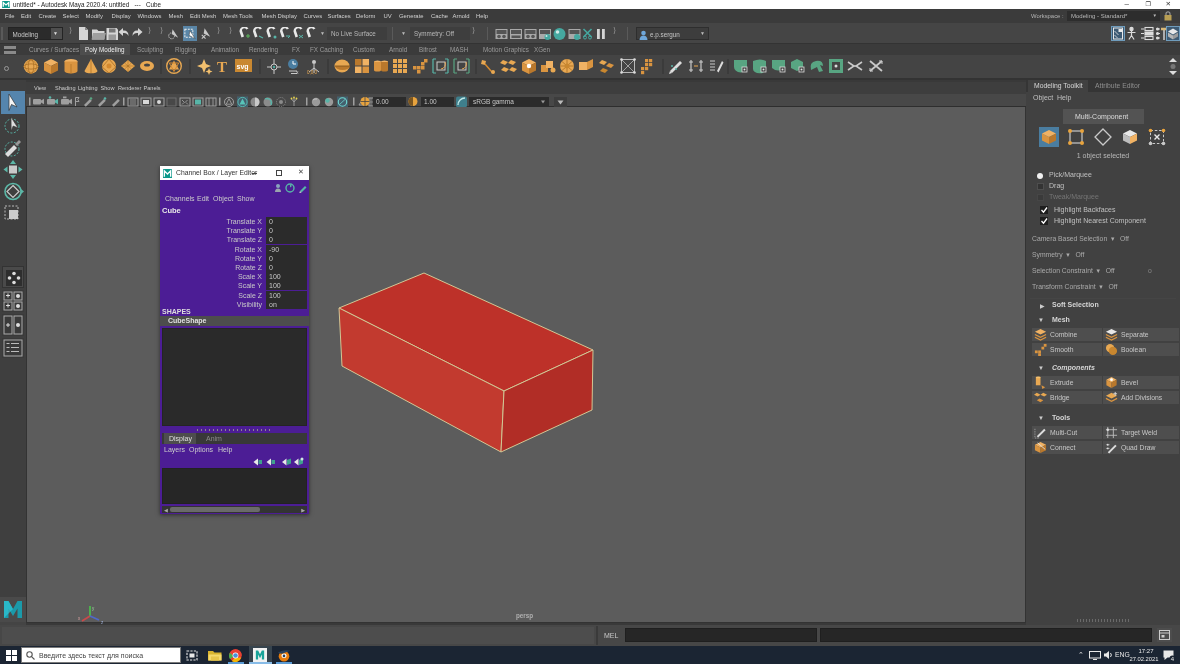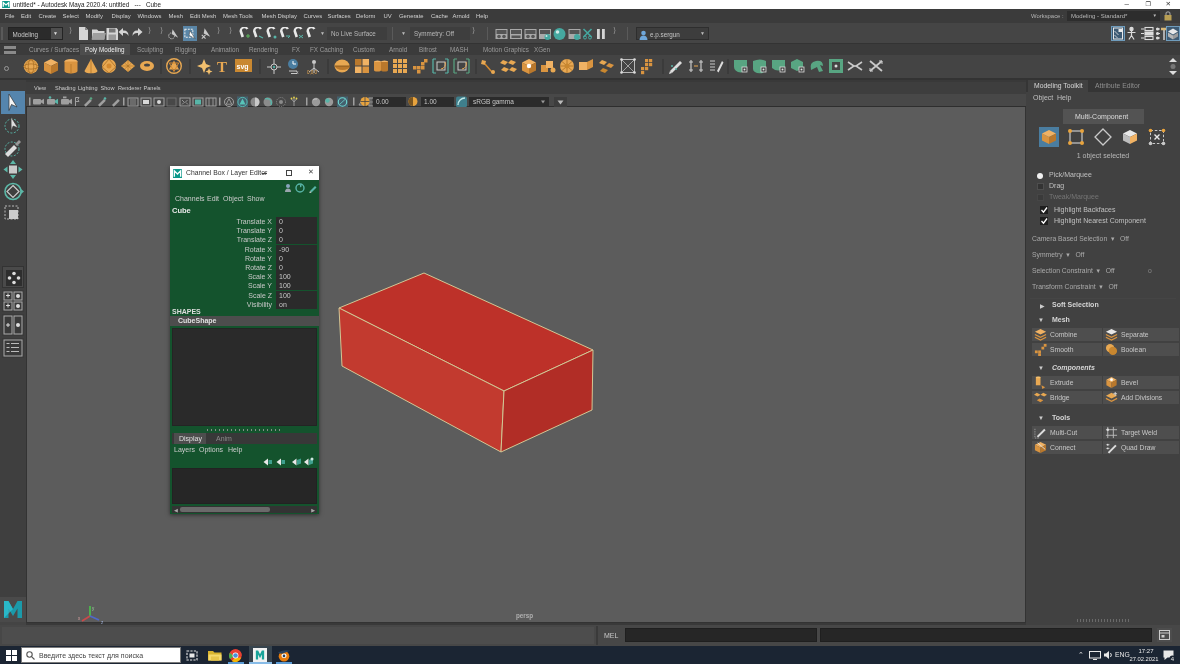--- a/index.html
+++ b/index.html
@@ -976,21 +976,21 @@
             <circle cx="3" cy="4" r="1" fill="#ddd"></circle>
             <circle cx="3" cy="8" r="1" fill="#ddd"></circle>
           </svg>
           <span>Quad Draw</span>
         </div>
       </div>
 
     <div class="abs" style="left:51px;top:539px;width:52px;height:3px;background-image:repeating-linear-gradient(90deg,#6a6a6a 0 1px,transparent 1px 3px);"></div>
   </div>
 
-  <div id="chbox" class="abs" style="left:170px;top:166px;width:149px;height:348px;background:#14532d;box-shadow:0 1px 4px rgba(0,0,0,.5);padding-left:40px;">
+  <div id="chbox" class="abs" style="left:160px;top:166px;width:149px;height:348px;background:#4c1d95;box-shadow:0 1px 4px rgba(0,0,0,.5);padding-left:40px;">
 
     <div class="abs" style="left:0;top:0;width:149px;height:14px;background:#fff;">
       <svg style="position:absolute;left:3px;top:2.5px;" width="9" height="9" viewBox="0 0 10 10">
           <rect width="10" height="10" fill="#0d998c"></rect>
           <path d="M1.5 8.5 V2 L5 5.5 L8.5 2 V8.5" stroke="#fff" stroke-width="1.5" fill="none"></path>
         </svg>
       <span class="abs" style="left:16px;top:3px;font-size:6.8px;color:#333;">Channel Box / Layer Editor</span>
       <div class="abs" style="left:92px;top:7px;width:5px;height:1.2px;background:#444;"></div>
       <div class="abs" style="left:116px;top:4px;width:6px;height:6px;border:1px solid #444;"></div>
       <span class="abs" style="left:138px;top:2px;font-size:7px;color:#444;">✕</span>

